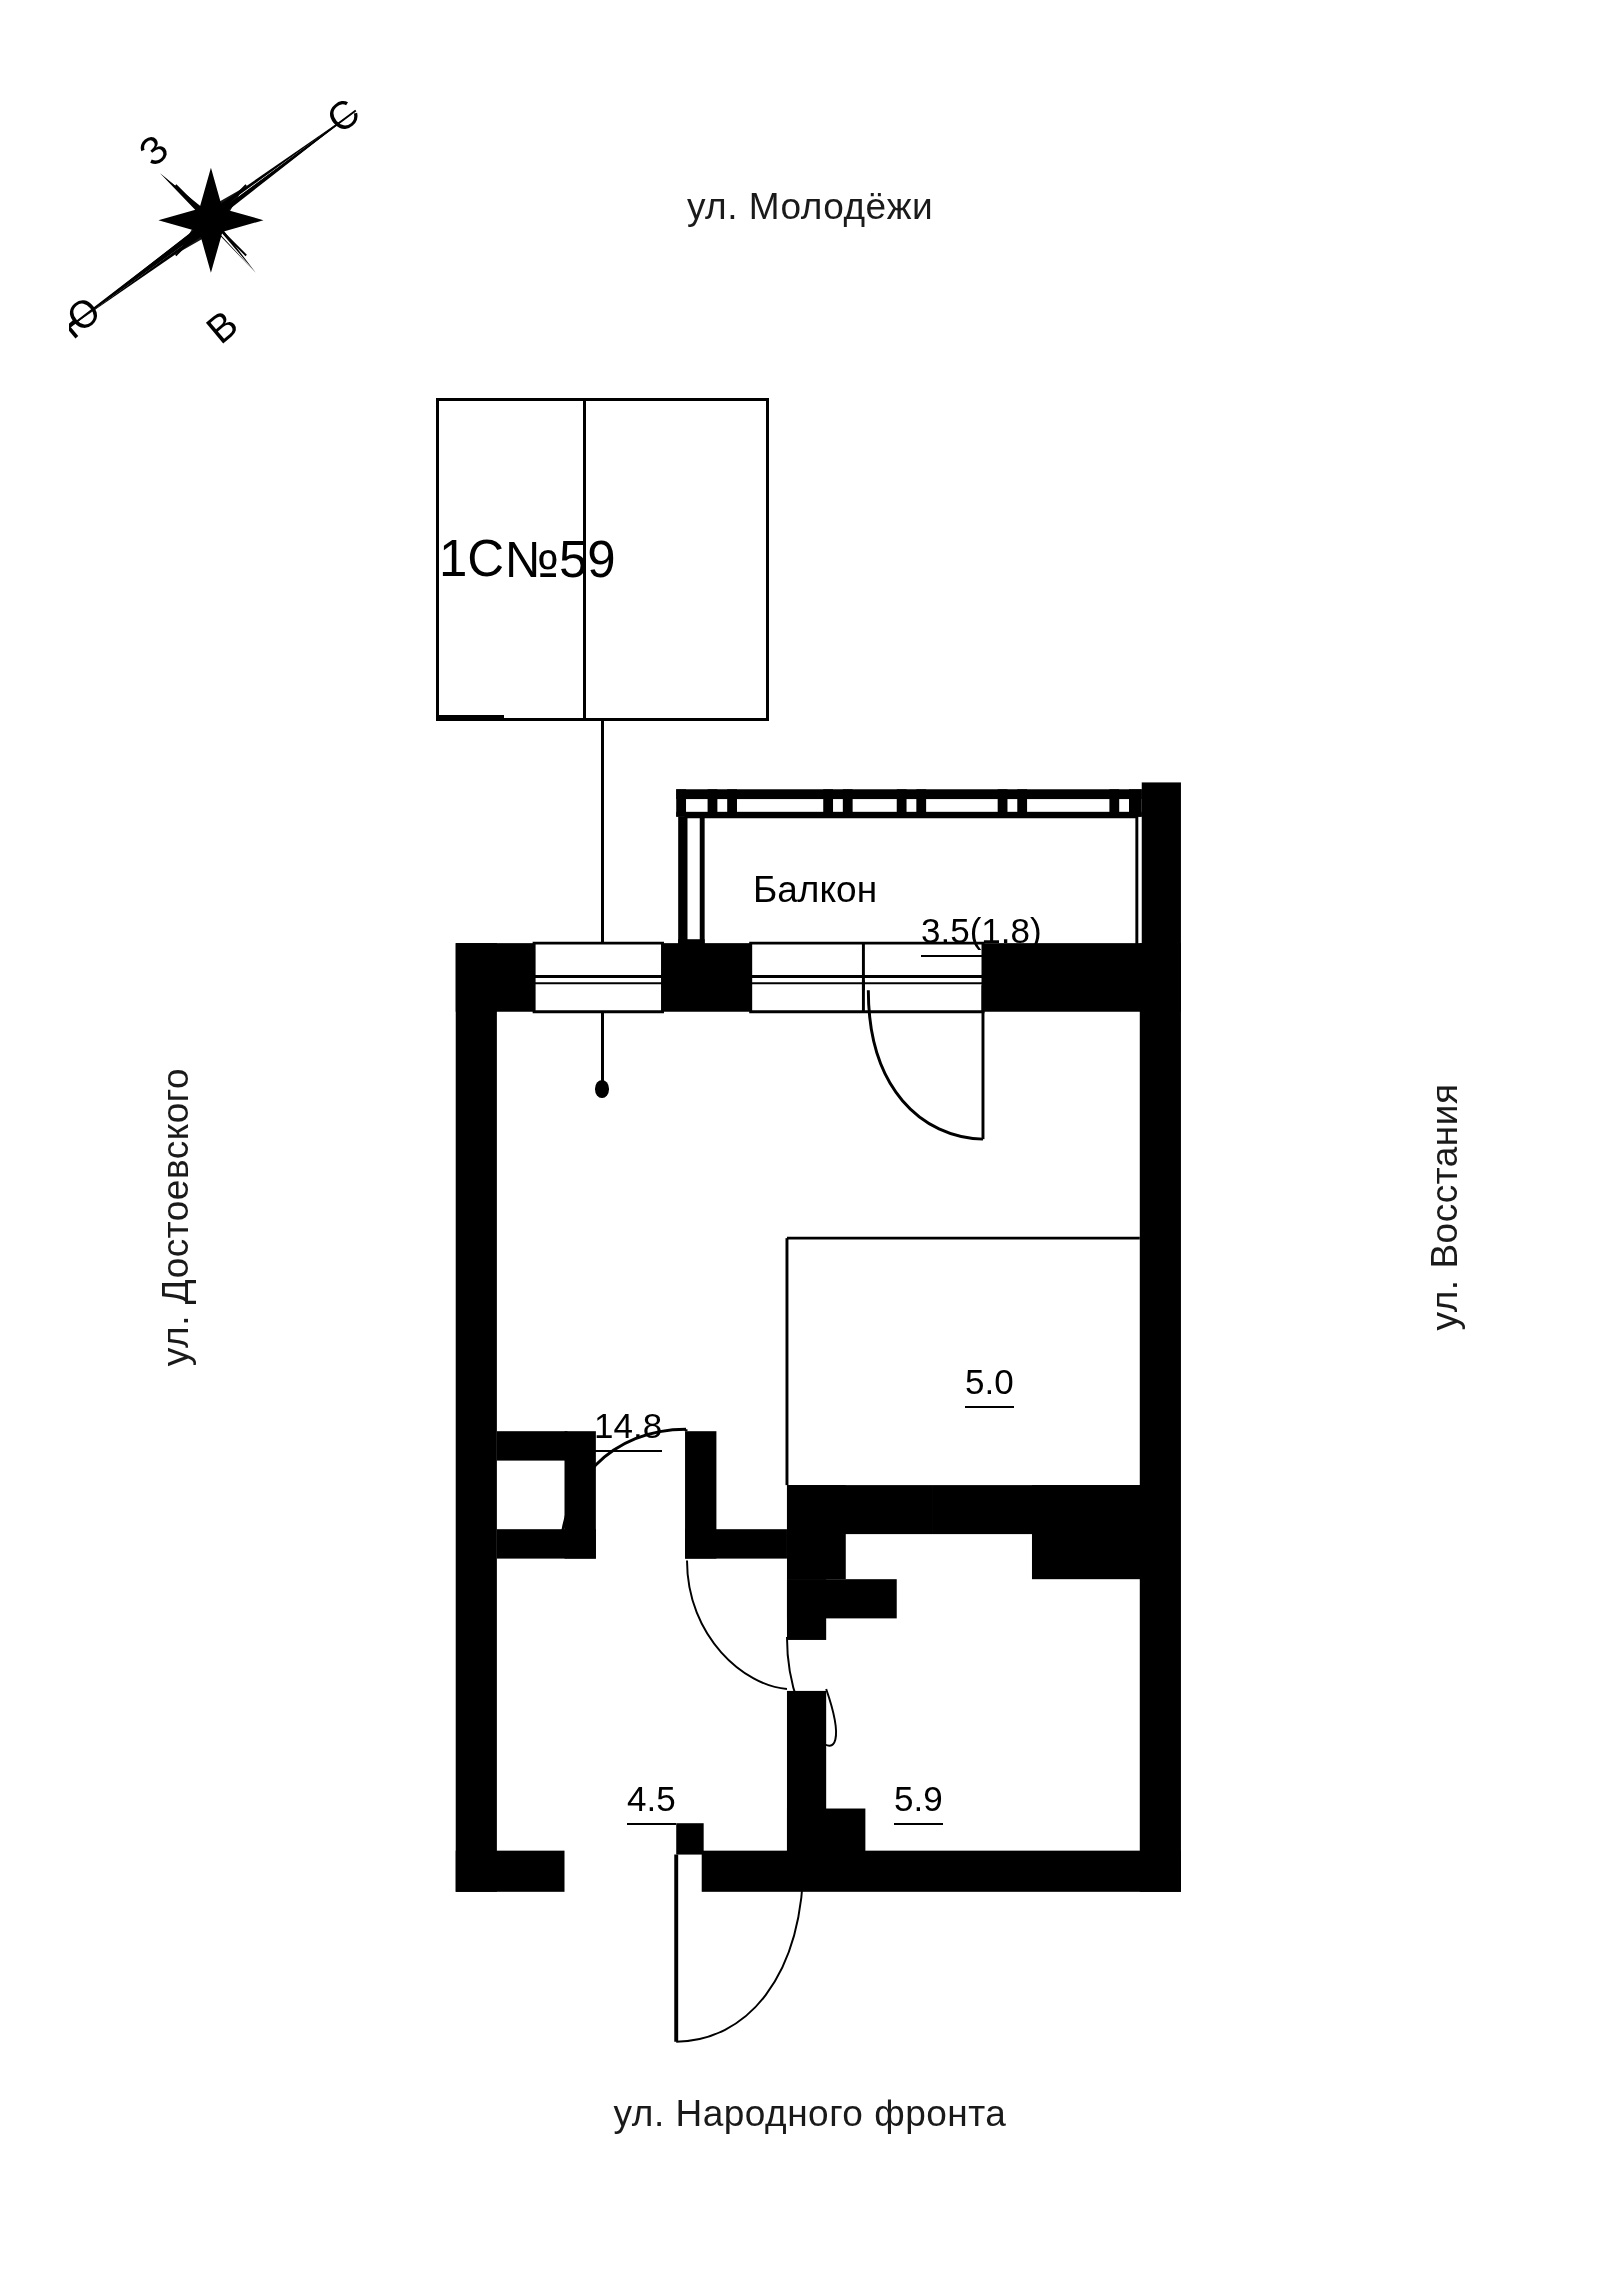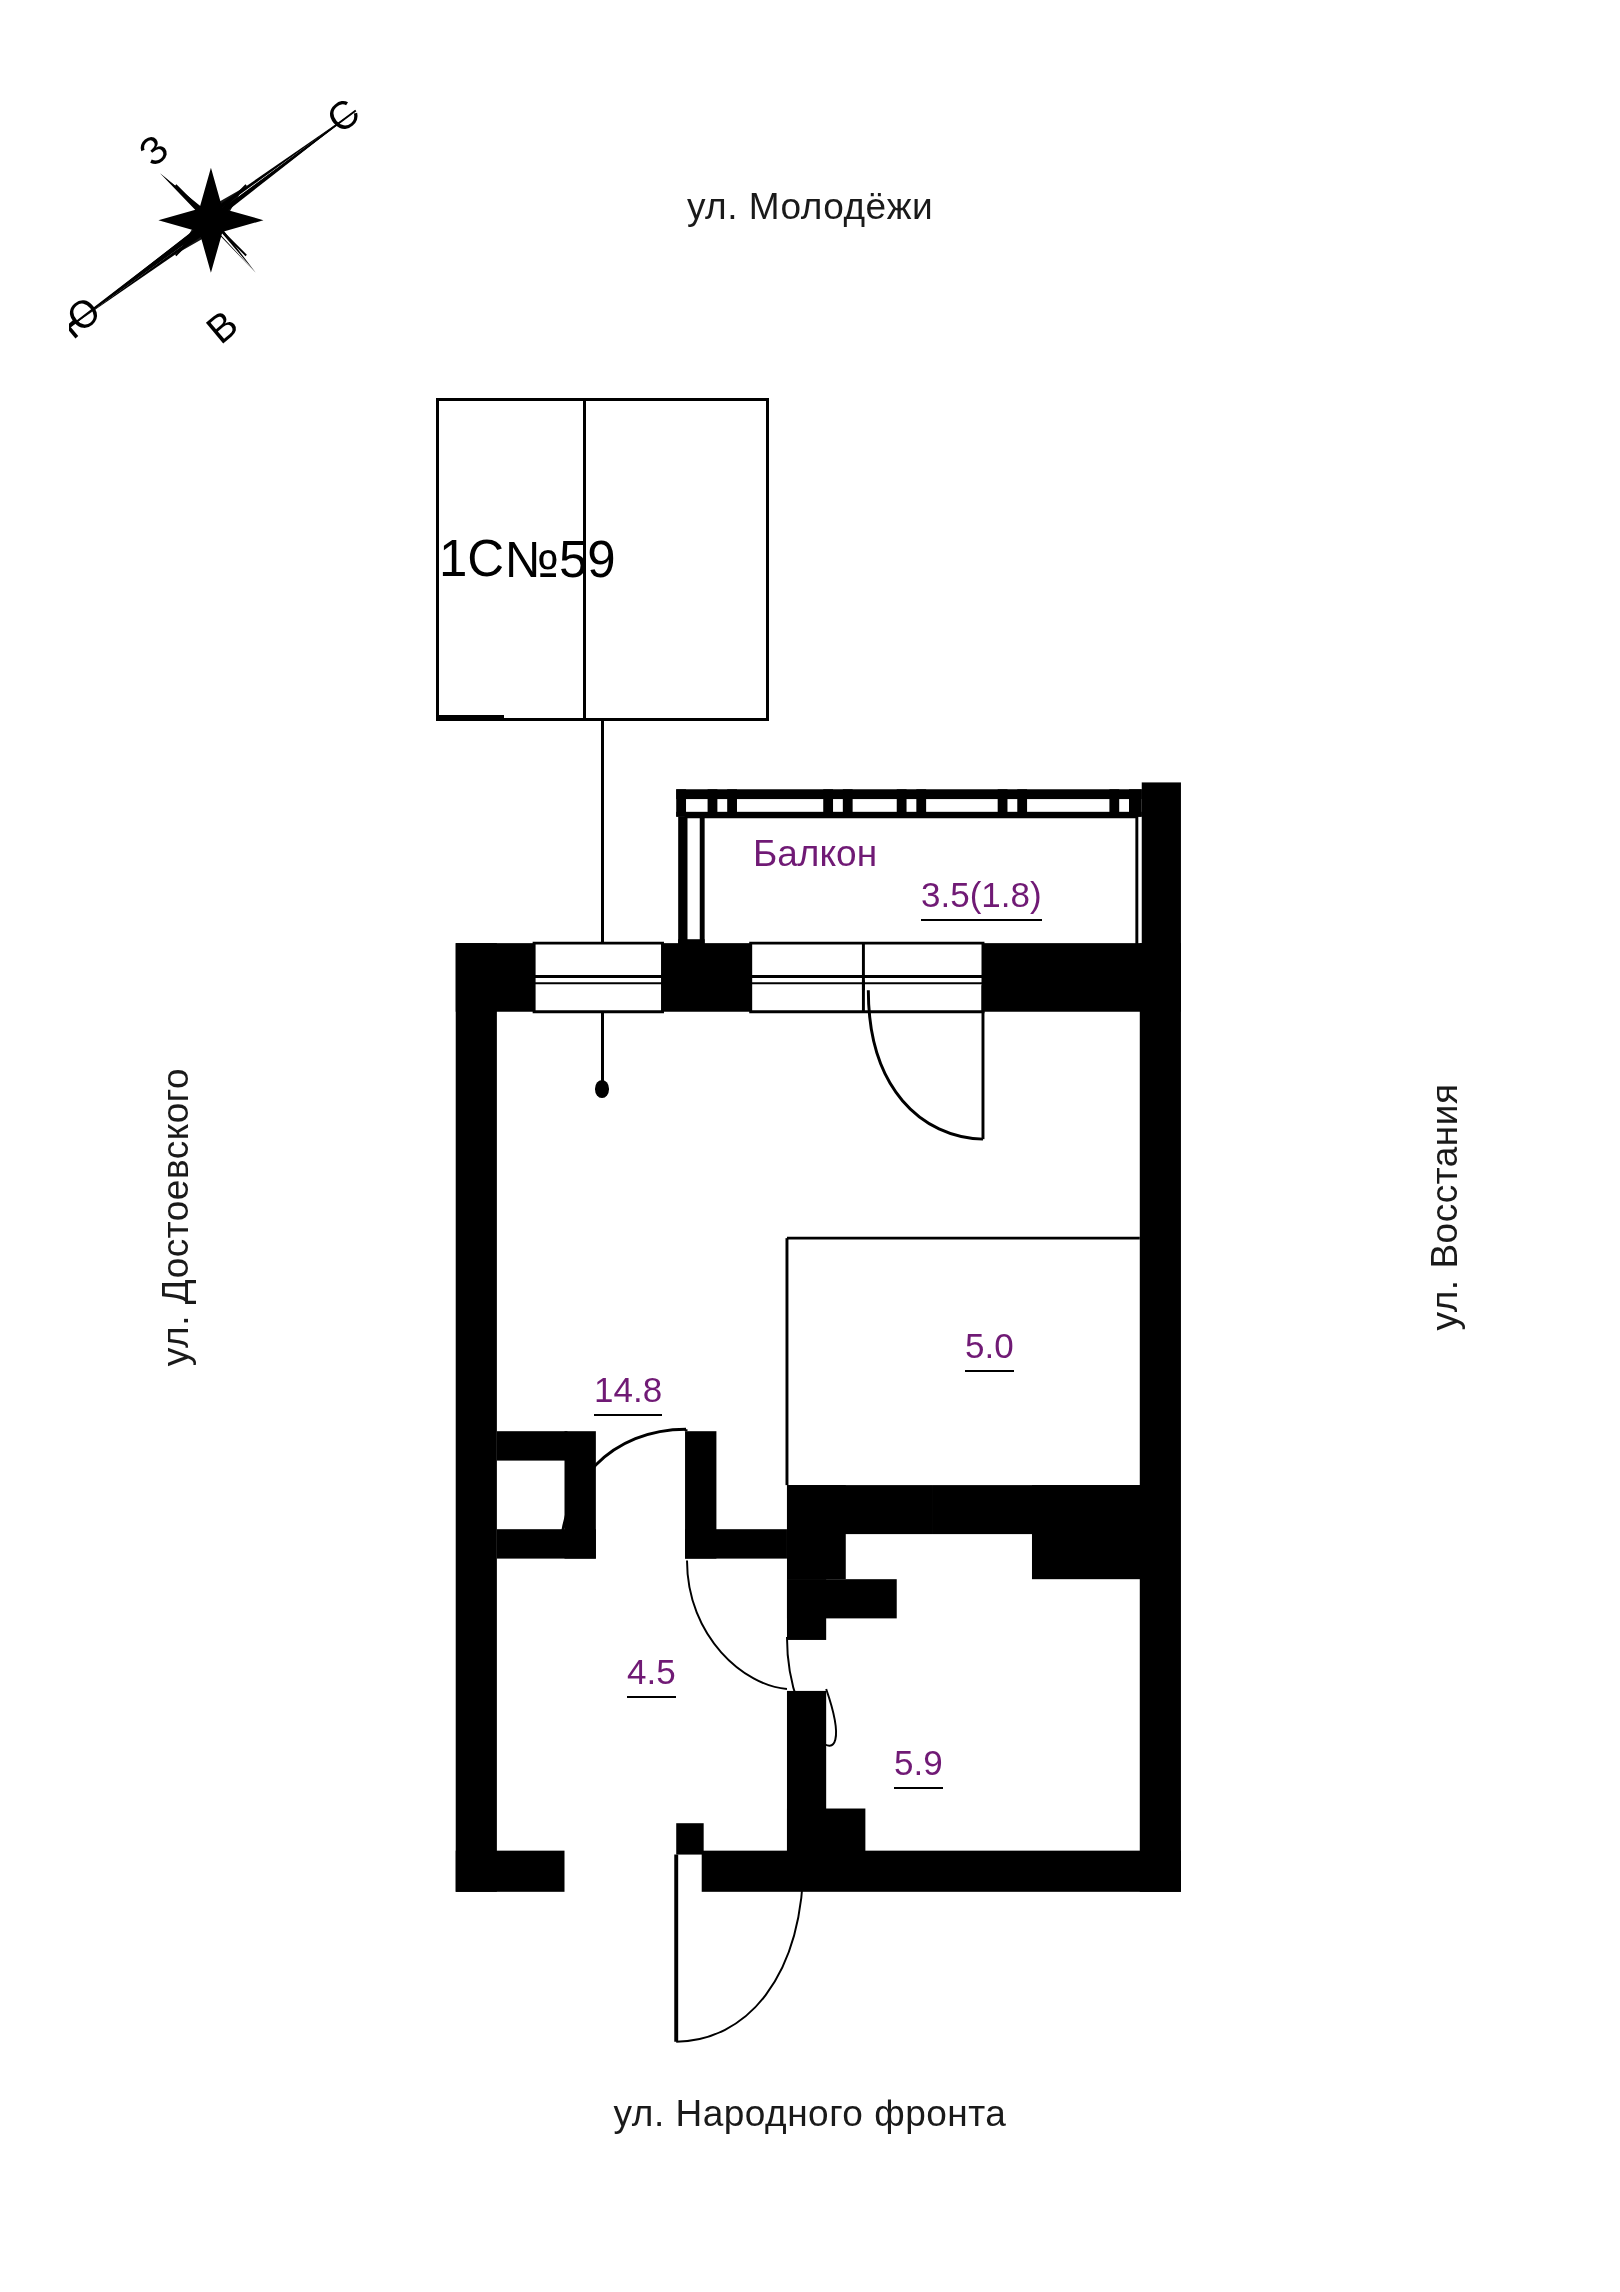--- a/index.html
+++ b/index.html
@@ -28,27 +28,27 @@
 
   
   #leader-line{left:601px;top:720px;width:2.9px;height:370px;background:#000;}
   #leader-dot{left:595px;top:1080px;width:13.7px;height:17.6px;background:#000;
               border-radius:50%;}
 
   svg{display:block;}
   #plan-svg{left:0;top:0;}
   #compass{left:69px;top:88px;}
 
-  .lbl{font-size:35px;color:#701a75;white-space:nowrap;}
+  .lbl{font-size:35px;color:#000000;white-space:nowrap;margin-top:36px;}
   .lbl.underline{border-bottom:2.9px solid #000;padding-bottom:3.9px;}
   #lbl-balkon{left:753px;top:833px;font-size:37px;}
   #lbl-balkon-area{left:921px;top:875px;}
   #lbl-148{left:594px;top:1370px;}
   #lbl-50{left:965px;top:1326px;}
-  #lbl-45{left:627px;top:1652px;}
+  #lbl-45{left:627px;top:1743px;}
   #lbl-59{left:894px;top:1743px;}
 </style>
 </head>
 <body>
 
 <div class="abs" id="compass">
   <svg width="323" height="284" viewBox="0 0 330 290">
     <g transform="translate(145,135)">
 
       <polygon points="148,-112 8,-4 -4,8 -148,112" fill="#000"></polygon>

